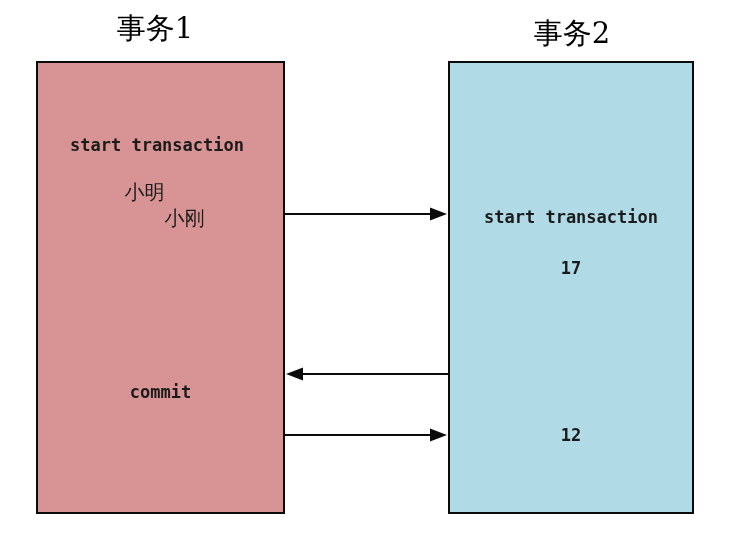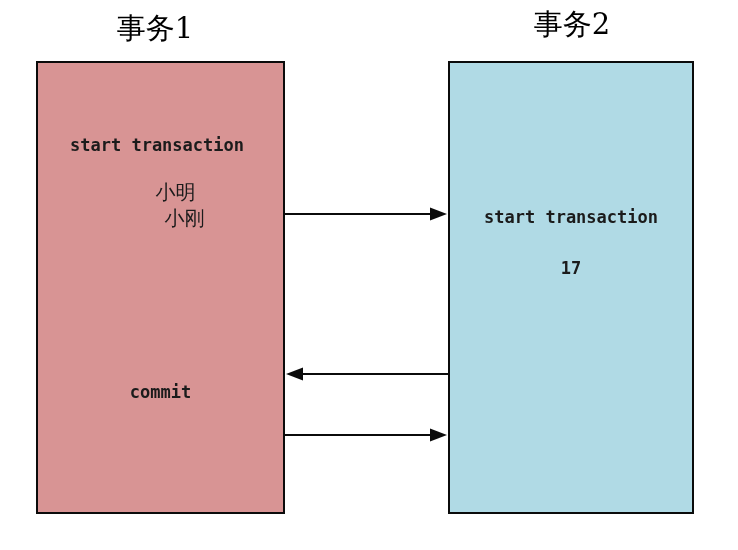--- a/index.html
+++ b/index.html
@@ -26,21 +26,21 @@
   .col-title {
     position: absolute;
     text-align: center;
     font-family: "DejaVu Serif", "Liberation Serif", serif;
     font-size: 29px;
     line-height: 34px;
     color: #000000;
     white-space: nowrap;
   }
   #title-tx1 { left: 60px;  top: 11px; width: 190px; }
-  #title-tx2 { left: 477px; top: 7px; width: 190px; }
+  #title-tx2 { left: 477px; top: 16px; width: 190px; }
 
   .txn-box {
     position: absolute;
     box-sizing: border-box;
     border: 2px solid #0b0b0b;
   }
   #box-tx1 {
     left: 36px;
     top: 61px;
     width: 249px;
@@ -70,21 +70,21 @@
     font-family: "DejaVu Serif", "Liberation Serif", serif;
     font-size: 20px;
     line-height: 25px;
     color: #1b1b1b;
     white-space: nowrap;
     text-align: center;
   }
 
   
   #lbl-tx1-start  { left: 36px;  top: 135px; width: 249px; text-align: left; padding-left: 34px; box-sizing: border-box; }
-  #lbl-tx1-name1  { left: 51px;  top: 180px; width: 249px; }
+  #lbl-tx1-name1  { left: 20px;  top: 180px; width: 249px; }
   #lbl-tx1-name2  { left: 36px;  top: 206px; width: 249px; margin-left: 24px; }
   #lbl-tx1-commit { left: 36px;  top: 363px; width: 249px; margin-top: 19px; }
 
   
   #lbl-tx2-start  { left: 448px; top: 207px; width: 246px; }
   #lbl-tx2-val1   { left: 448px; top: 258px; width: 246px; }
   #lbl-tx2-val2   { left: 448px; top: 425px; width: 246px; }
 
   .arrow-layer {
     position: absolute;
@@ -113,20 +113,21 @@
   <div class="cjk-label" id="lbl-tx1-name1">小明</div>
 
   <div class="cjk-label" id="lbl-tx1-name2">小刚</div>
 
   <div class="mono-label" id="lbl-tx1-commit">commit</div>
 
   <div class="mono-label" id="lbl-tx2-start">start transaction</div>
 
   <div class="mono-label" id="lbl-tx2-val1">17</div>
 
+  <div class="mono-label" id="lbl-tx2-val2">12</div>
 
   <svg class="arrow-layer" viewBox="0 0 738 550" width="738" height="550">
     <g stroke="#0b0b0b" stroke-width="2" fill="#0b0b0b">
 
       <g>
         <line x1="285" y1="214" x2="436" y2="214"></line>
         <polygon points="447,214 430,207.5 430,220.5" stroke="none"></polygon>
       </g>
 
       <g>

